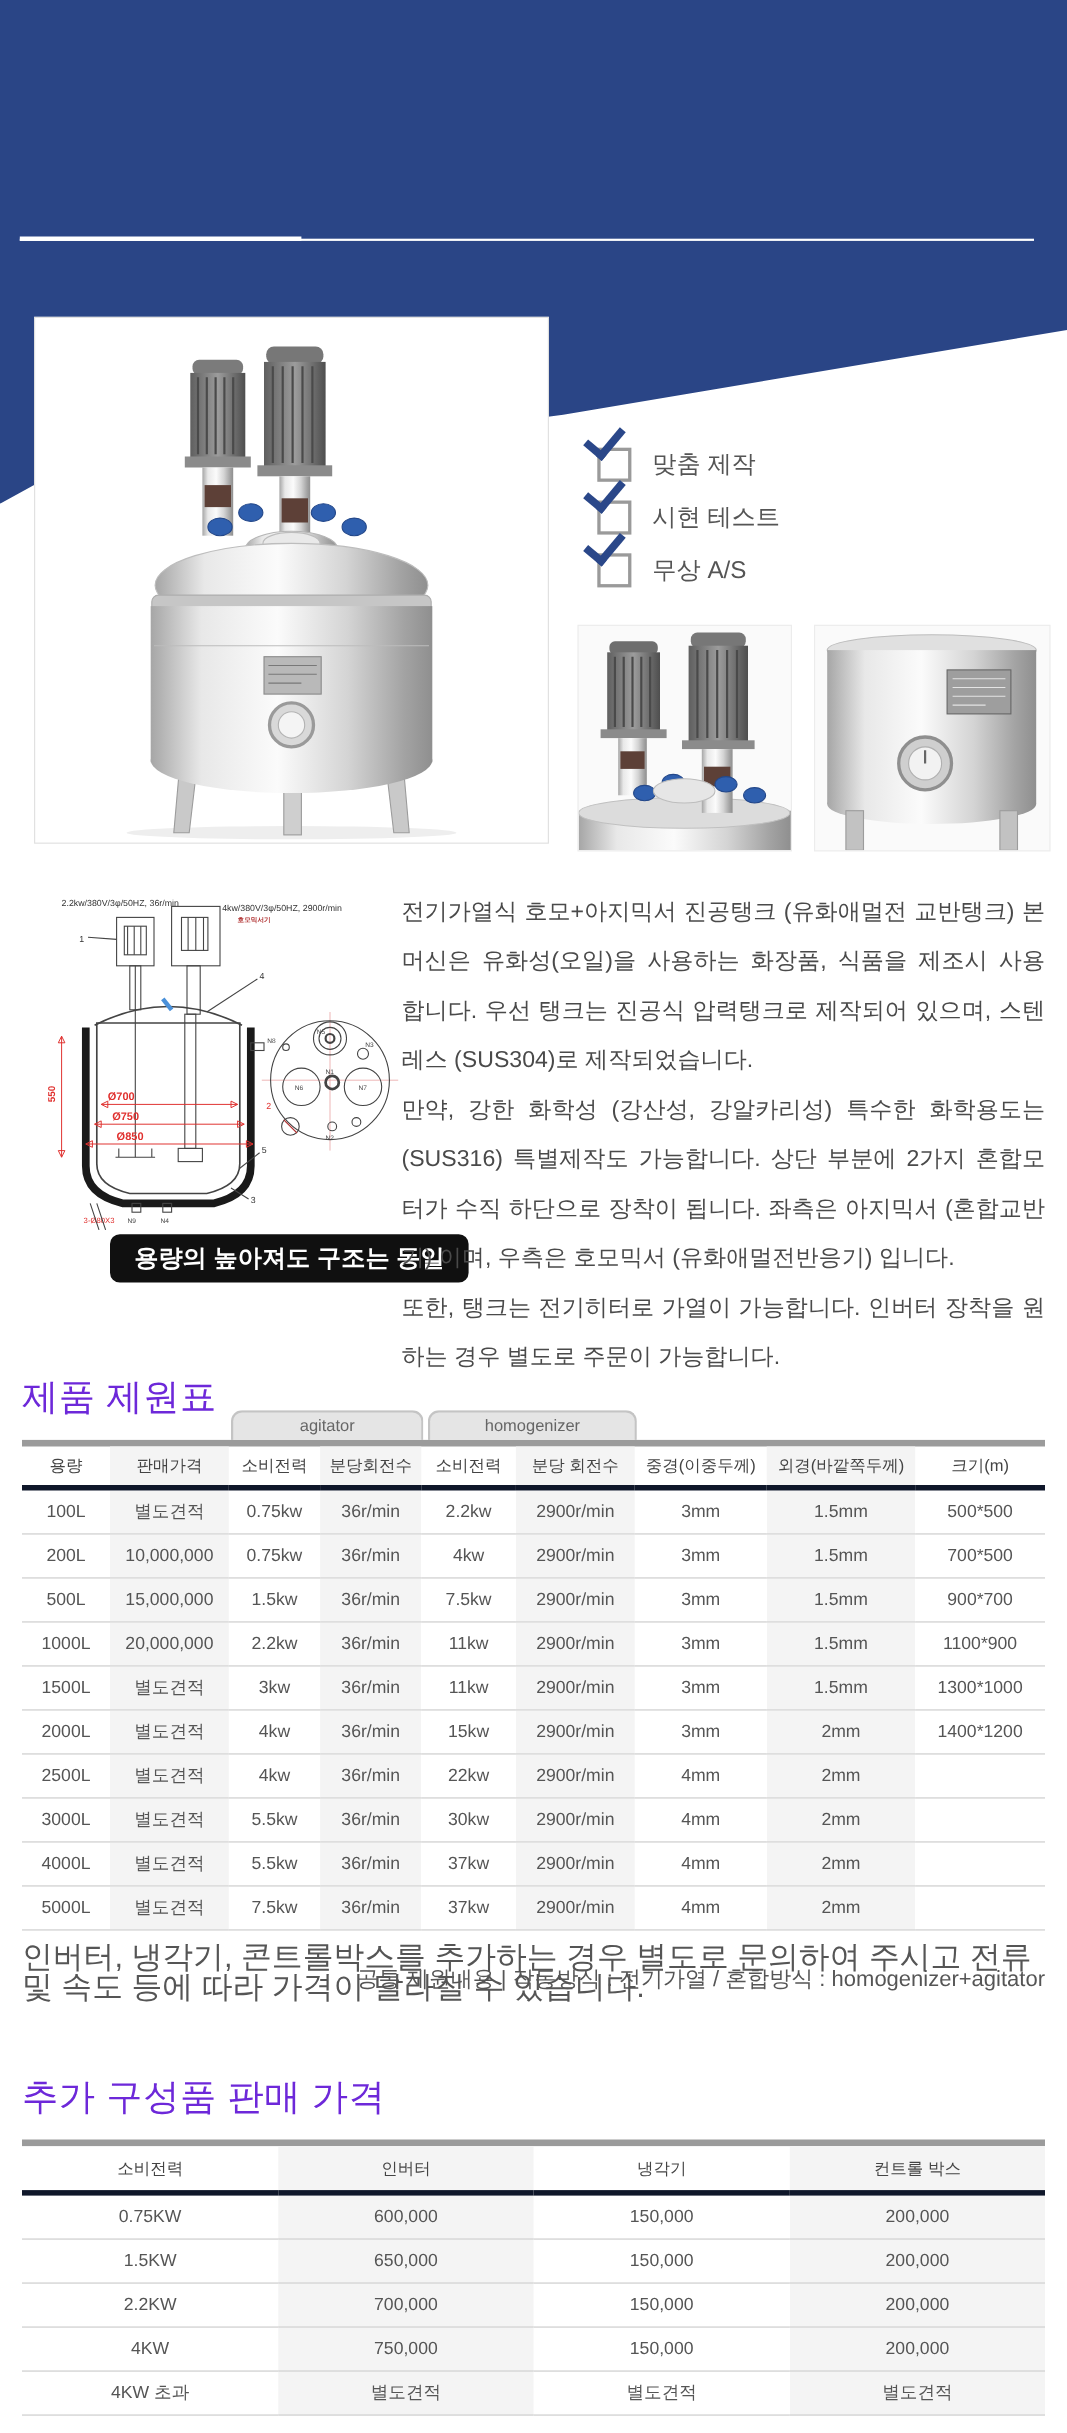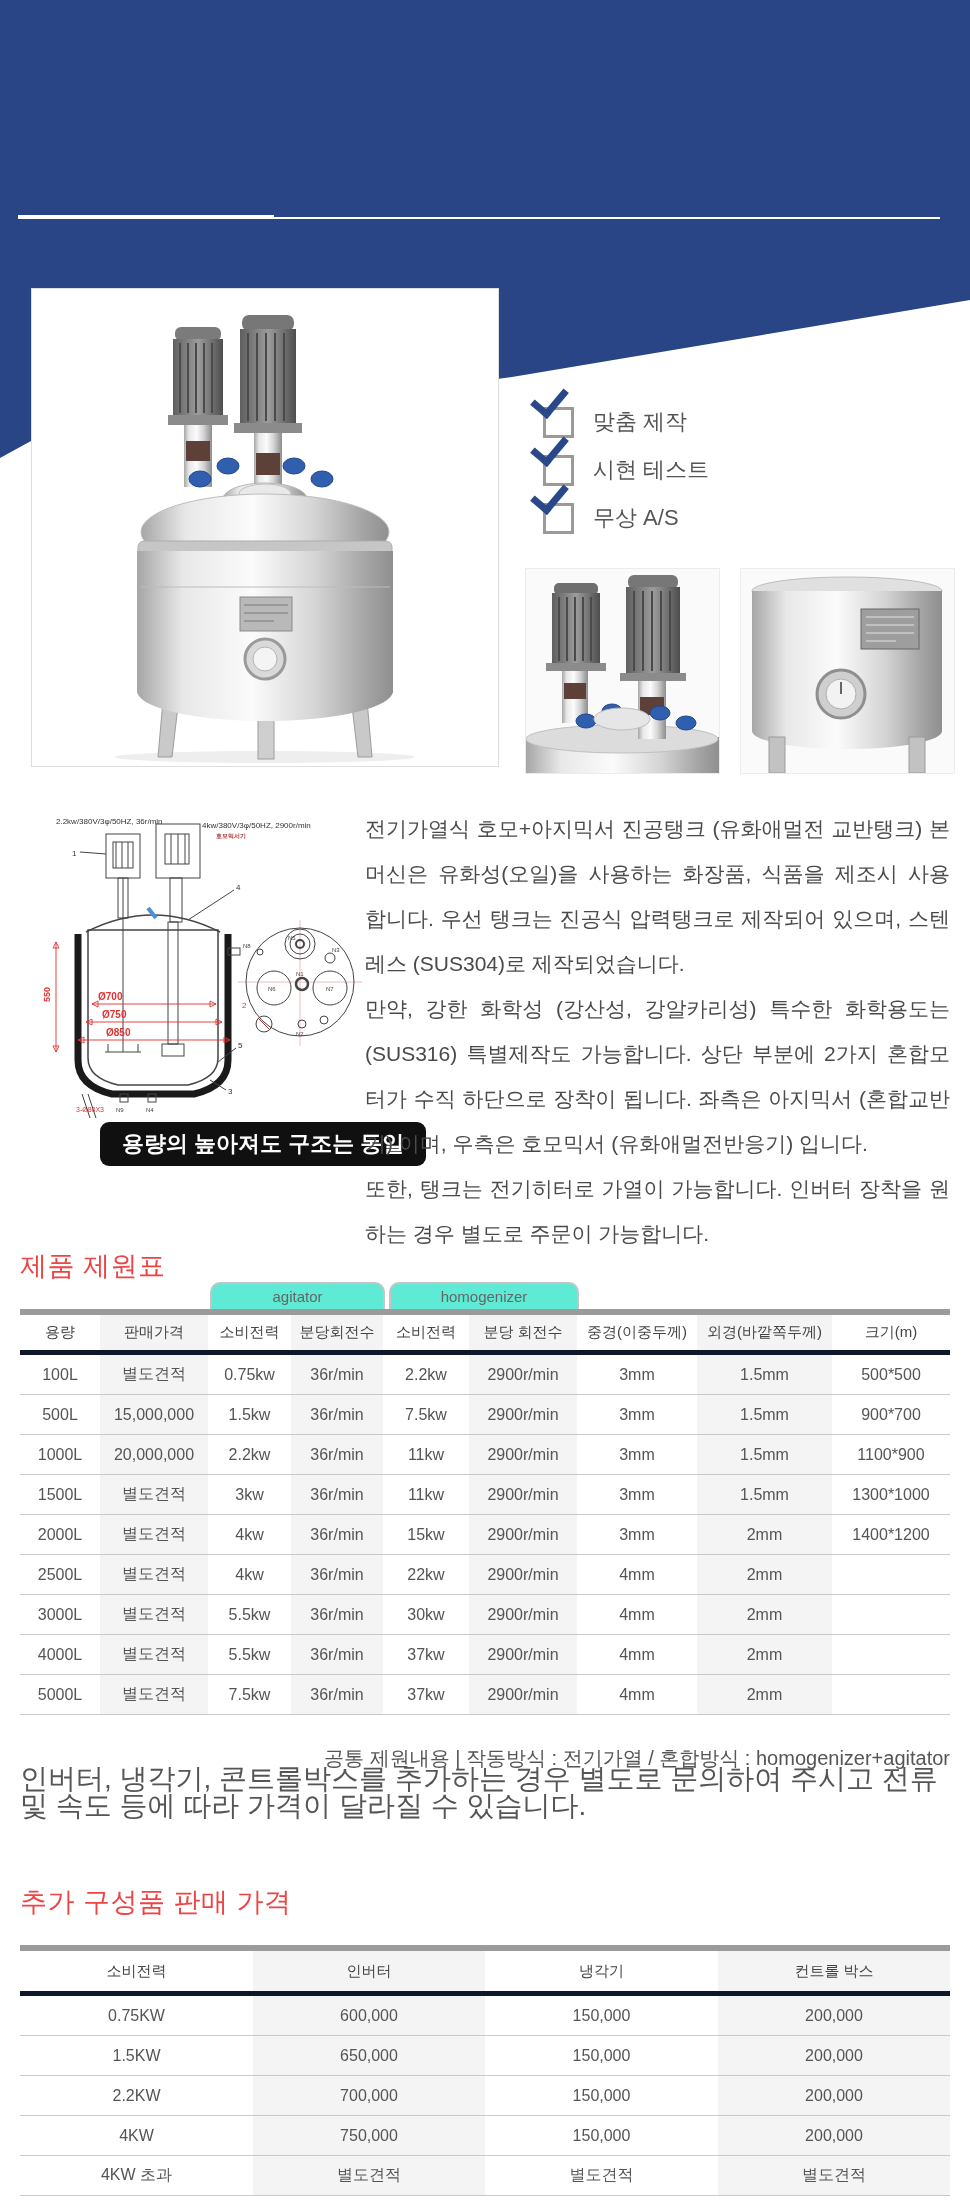--- a/index.html
+++ b/index.html
@@ -34,27 +34,27 @@
 
   
   .diagram{position:absolute;left:20px;top:812px;width:345px;height:308px;}
   .capacity-badge{position:absolute;left:100px;top:1122px;background:#101010;color:#fff;
        font-size:22px;font-weight:bold;padding:7px 22px;border-radius:9px;white-space:nowrap;}
   .description{position:absolute;left:365px;top:806px;width:585px;font-size:21px;line-height:45px;
        color:#4a4a4a;text-align:justify;}
   .description p{margin:0;}
 
   
-  .section-title{position:absolute;left:20px;font-size:27px;color:#ef4444;letter-spacing:0.5px;}
+  .section-title{position:absolute;left:20px;font-size:33px;color:#6d28d9;letter-spacing:0.5px;}
 
   
   .spec-wrap{position:absolute;left:20px;top:1281px;width:930px;}
   .addon-wrap{position:absolute;left:20px;top:1945px;width:930px;}
   .tabs{position:relative;height:28px;}
-  .tab{position:absolute;bottom:0;height:25px;background:#5eead4;border:2px solid #c4c4c4;border-bottom:none;
+  .tab{position:absolute;bottom:0;height:25px;background:#e5e5e5;border:2px solid #c4c4c4;border-bottom:none;
        border-radius:10px 10px 0 0;font-size:15px;color:#666;text-align:center;line-height:25px;}
   .tab-agitator{left:190px;width:171px;}
   .tab-homogenizer{left:369px;width:186px;}
   .topbar{height:6px;background:#9b9b9b;}
   table{width:100%;border-collapse:collapse;table-layout:fixed;}
   th{height:33px;font-size:15px;font-weight:normal;color:#444;text-align:center;border-bottom:5px solid #0f172a;}
   td{height:37px;font-size:16px;color:#555;text-align:center;border-bottom:1px solid #c9c9c9;
      overflow:hidden;white-space:nowrap;}
   .spec-table th:nth-child(even),.spec-table td:nth-child(even),
   .addon-table th:nth-child(even),.addon-table td:nth-child(even){background:#f4f4f4;}
@@ -326,20 +326,31 @@
           <td>별도견적</td>
           <td>0.75kw</td>
           <td>36r/min</td>
           <td>2.2kw</td>
           <td>2900r/min</td>
           <td>3mm</td>
           <td>1.5mm</td>
           <td>500*500</td>
         </tr>
           <tr>
+          <td>200L</td>
+          <td>10,000,000</td>
+          <td>0.75kw</td>
+          <td>36r/min</td>
+          <td>4kw</td>
+          <td>2900r/min</td>
+          <td>3mm</td>
+          <td>1.5mm</td>
+          <td>700*500</td>
+        </tr>
+          <tr>
           <td>500L</td>
           <td>15,000,000</td>
           <td>1.5kw</td>
           <td>36r/min</td>
           <td>7.5kw</td>
           <td>2900r/min</td>
           <td>3mm</td>
           <td>1.5mm</td>
           <td>900*700</td>
         </tr>

